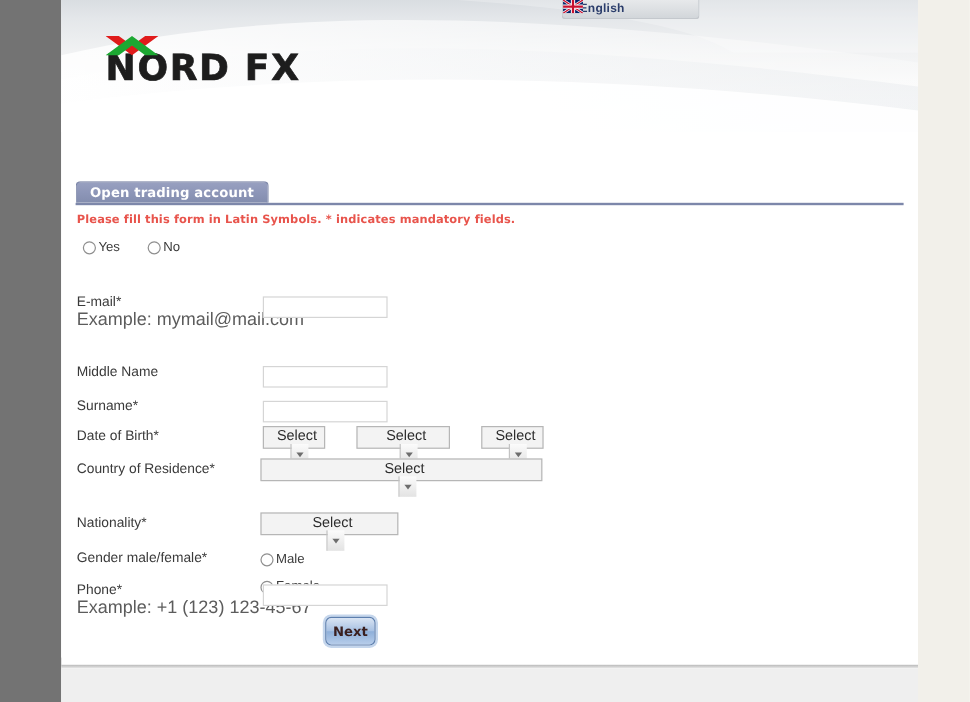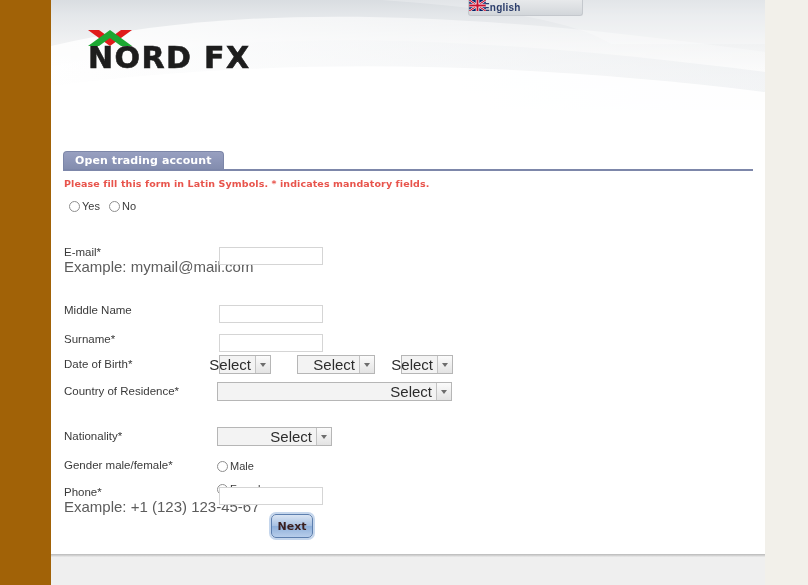--- a/index.html
+++ b/index.html
@@ -7,21 +7,21 @@
     margin: 0; padding: 0;
     width: 808px; height: 585px;
     overflow: hidden;
     background: #f2f0ea;
     font-family: "Liberation Sans", sans-serif;
   }
 
   #page {
     position: relative;
     width: 716px; height: 585px;
-    background: #a16207;
+    background: #737373;
   }
 
   
   #content-column {
     position: absolute;
     left: 51px; top: 0;
     width: 714px; height: 585px;
     background: #ffffff;
   }
 
@@ -121,21 +121,21 @@
 
   
   #us-block { position: absolute; left: 13px; top: 87px; }
   #us-question {
     font-size: 11.5px; color: #3a3a3a;
     white-space: nowrap;
   }
   #us-question b { font-weight: bold; color: #2f2f2f; }
   #us-radios {
     margin-top: 3px;
-    display: flex; align-items: center; gap: 9px;
+    display: flex; align-items: center; gap: 23px;
     padding-left: 5px;
   }
   .radio-wrap { display: flex; align-items: center; gap: 2px; }
   .radio-dot {
     width: 11px; height: 11px; border-radius: 50%;
     border: 1px solid #8f8f8f;
     background: #fff;
     display: block; flex: 0 0 auto;
   }
   .radio-label { font-size: 11px; color: #3a3a3a; }
@@ -168,26 +168,27 @@
     color: #222;
     font-family: "Liberation Sans", sans-serif;
   }
 
   .sel {
     height: 19px;
     border: 1px solid #b6b6b6;
     background: #f3f3f3;
     display: inline-flex;
     align-items: center;
-    justify-content: flex-end;
-    font-size: 15px;
+    justify-content: flex-start;
+    font-size: 12px;
     color: #2c2c2c;
     padding-left: 5px;
     vertical-align: top;
     font-family: "Liberation Sans", sans-serif;
+    flex-direction: column;
   }
   .sel .selcap { white-space: nowrap; }
   .sel .arrowbox {
     width: 15px; height: 17px;
     margin: 0 0 0 4px;
     background: linear-gradient(180deg,#fbfbfb 0%,#e3e3e3 100%);
     border-left: 1px solid #c3c3c3;
     display: flex; align-items: center; justify-content: center;
     flex: 0 0 auto;
   }

